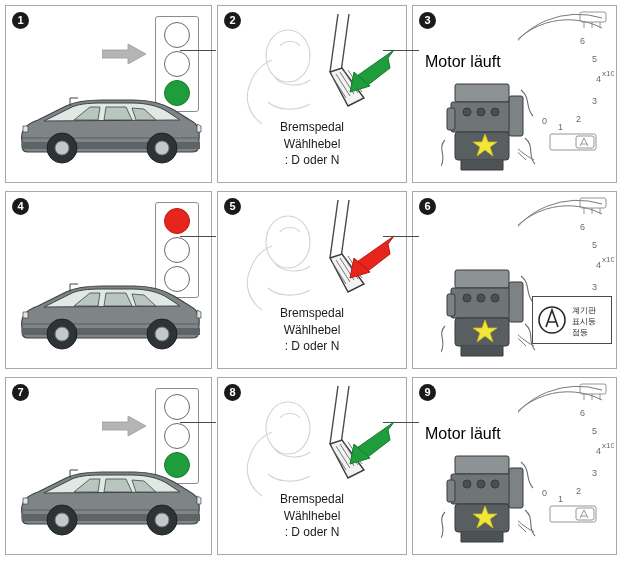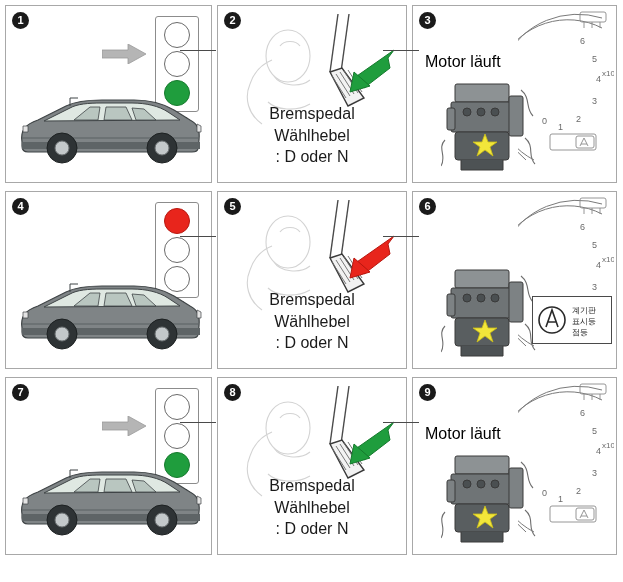--- a/index.html
+++ b/index.html
@@ -79,21 +79,21 @@
   }
 
   
   .car{position:absolute;left:8px;bottom:14px;}
 
   
   .pedal-svg{position:absolute;left:0;top:0;}
   .pedal-caption{
     position:absolute;left:0;right:0;bottom:14px;
     text-align:center;
-    font-size:16px;line-height:1.35;color:#1a1a1a;
+    font-size:12px;line-height:1.35;color:#1a1a1a;
   }
 
   
   .engine-label{
     position:absolute;left:12px;top:46px;
     font-size:16px;line-height:1.3;color:#000;
     max-width:92px;
   }
   .engine-svg{position:absolute;left:28px;top:68px;}
   .cluster-svg{position:absolute;right:2px;top:4px;}

